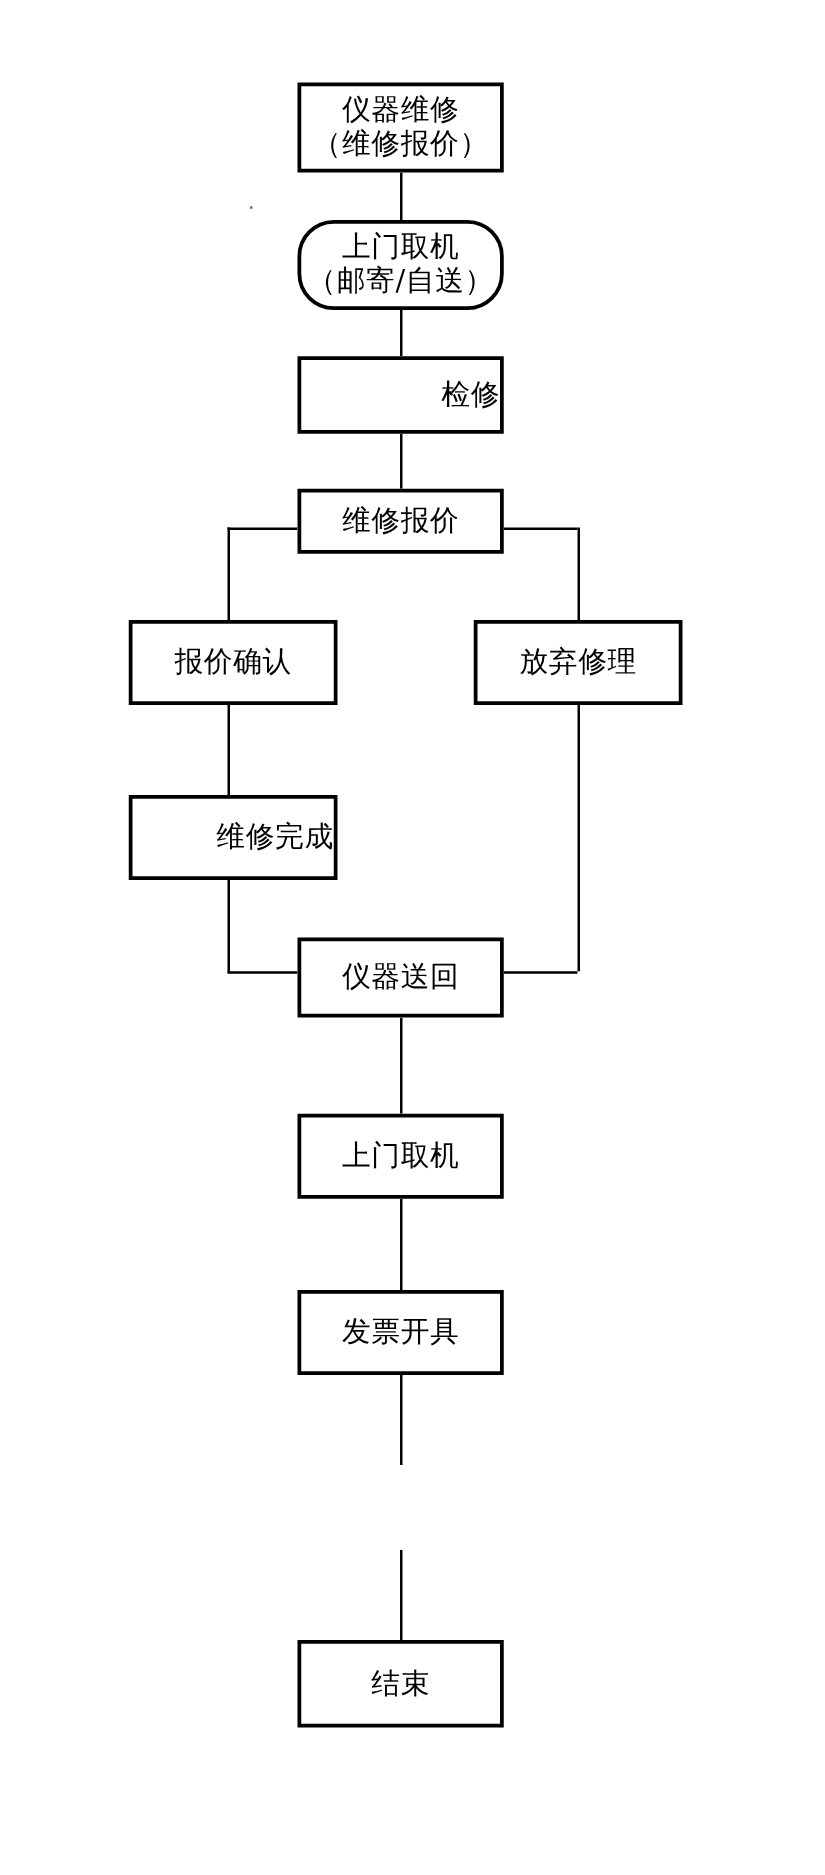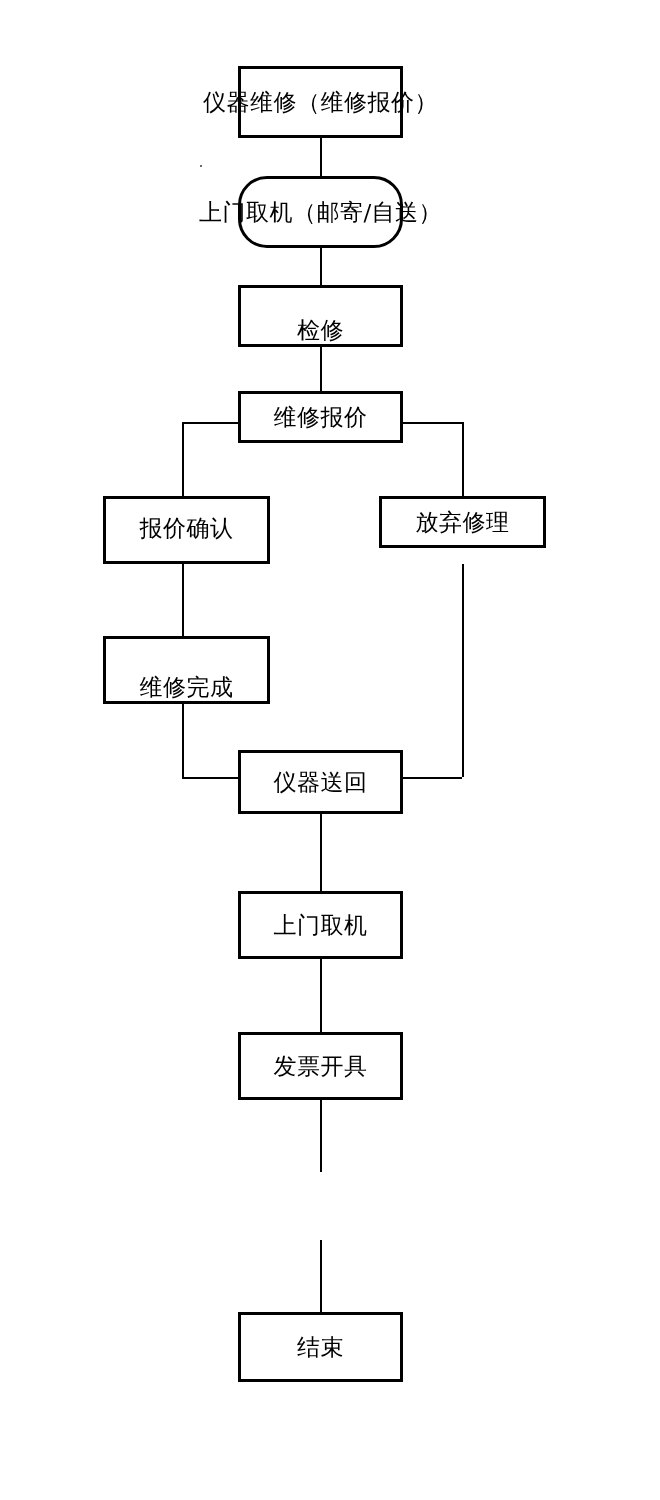--- a/index.html
+++ b/index.html
@@ -15,20 +15,21 @@
     background: #ffffff;
     overflow: hidden;
     font-family: "DejaVu Serif", "Liberation Serif", serif;
   }
   .node {
     position: absolute;
     box-sizing: border-box;
     border: 3px solid #000000;
     background: #ffffff;
     display: flex;
+    flex-direction: column;
     align-items: center;
     justify-content: center;
     text-align: center;
     color: #000000;
     font-size: 23px;
     line-height: 1.16;
     letter-spacing: 0.5px;
     z-index: 2;
   }
   .node .ln {
@@ -78,24 +79,24 @@
     <div class="node" style="left: 238px; top: 176px; width: 165px; height: 72px; border-radius: 29px;">
       <span class="ln">上门取机</span>
       <span class="ln">（邮寄/自送）</span>
     </div>
     <div class="node" style="left: 238px; top: 285px; width: 165px; height: 62px; align-items: flex-end;">
       <span class="ln">检修</span>
     </div>
     <div class="node" style="left: 238px; top: 391px; width: 165px; height: 52px;">
       <span class="ln">维修报价</span>
     </div>
-    <div class="node" style="left: 103px; top: 496px; width: 167px; height: 68px; font-family: Liberation Mono, monospace;">
+    <div class="node" style="left: 103px; top: 496px; width: 167px; height: 68px;">
       <span class="ln">报价确认</span>
     </div>
-    <div class="node" style="left: 379px; top: 496px; width: 167px; height: 52px; align-items: center;">
+    <div class="node" style="left: 379px; top: 496px; width: 167px; height: 68px; align-items: center;">
       <span class="ln">放弃修理</span>
     </div>
     <div class="node" style="left: 103px; top: 636px; width: 167px; height: 68px; align-items: flex-end;">
       <span class="ln">维修完成</span>
     </div>
     <div class="node" style="left: 238px; top: 750px; width: 165px; height: 64px;">
       <span class="ln">仪器送回</span>
     </div>
     <div class="node" style="left: 238px; top: 891px; width: 165px; height: 68px;">
       <span class="ln">上门取机</span>

